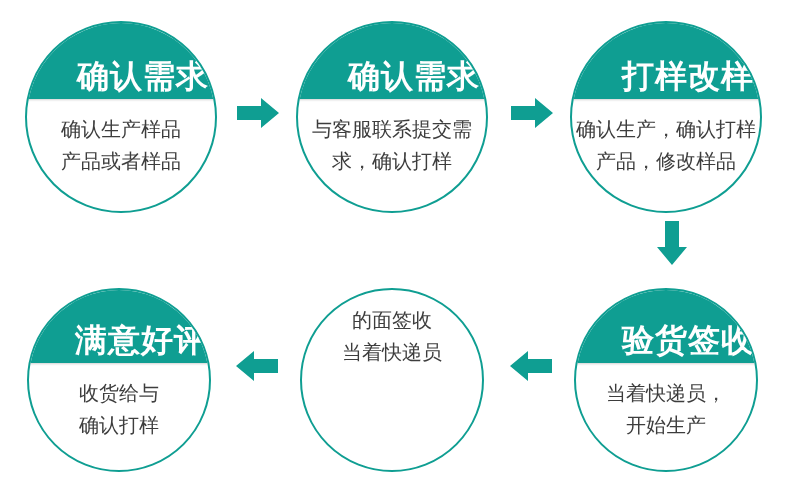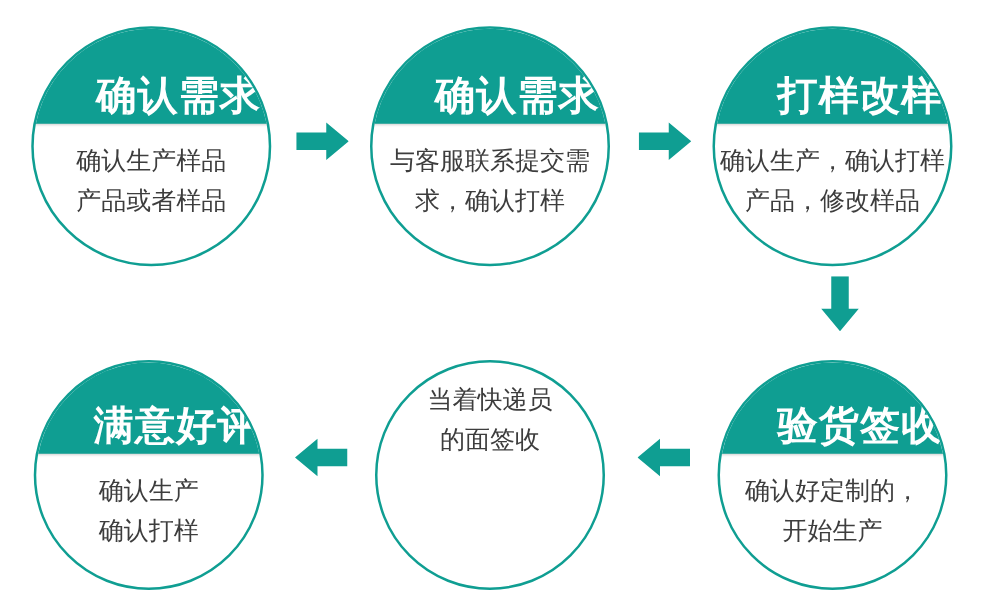--- a/index.html
+++ b/index.html
@@ -118,47 +118,47 @@
     <svg width="34" height="44" viewBox="0 0 34 44">
         <polygon points="10,0 24,0 24,26 32,26 17,44 2,26 10,26" fill="currentColor"></polygon>
       </svg>
   </div>
 
   <div class="circle sm" style="left:574px; top:288px;">
     <div class="cap">
       <span class="title">验货签收</span>
     </div>
     <div class="desc">
-      <span>确认好定制的，</span>
+      <span>当着快递员，</span>
       <span>开始生产</span>
     </div>
   </div>
 
   <div class="arrow" style="left:510px; top:349px;">
     <svg width="42" height="34" viewBox="0 0 42 34">
         <polygon points="42,10 18,10 18,2 0,17 18,32 18,24 42,24" fill="currentColor"></polygon>
       </svg>
   </div>
 
   <div class="circle sm" style="left:300px; top:288px;">
     <div class="desc">
+      <span>的面签收</span>
       <span>当着快递员</span>
-      <span>的面签收</span>
     </div>
   </div>
 
   <div class="arrow" style="left:236px; top:349px;">
     <svg width="42" height="34" viewBox="0 0 42 34">
         <polygon points="42,10 18,10 18,2 0,17 18,32 18,24 42,24" fill="currentColor"></polygon>
       </svg>
   </div>
 
   <div class="circle sm" style="left:27px; top:288px;">
     <div class="cap">
       <span class="title">满意好评</span>
     </div>
     <div class="desc">
-      <span>确认生产</span>
+      <span>收货给与</span>
       <span>确认打样</span>
     </div>
   </div>
 
 </div>
 
 </body></html>

